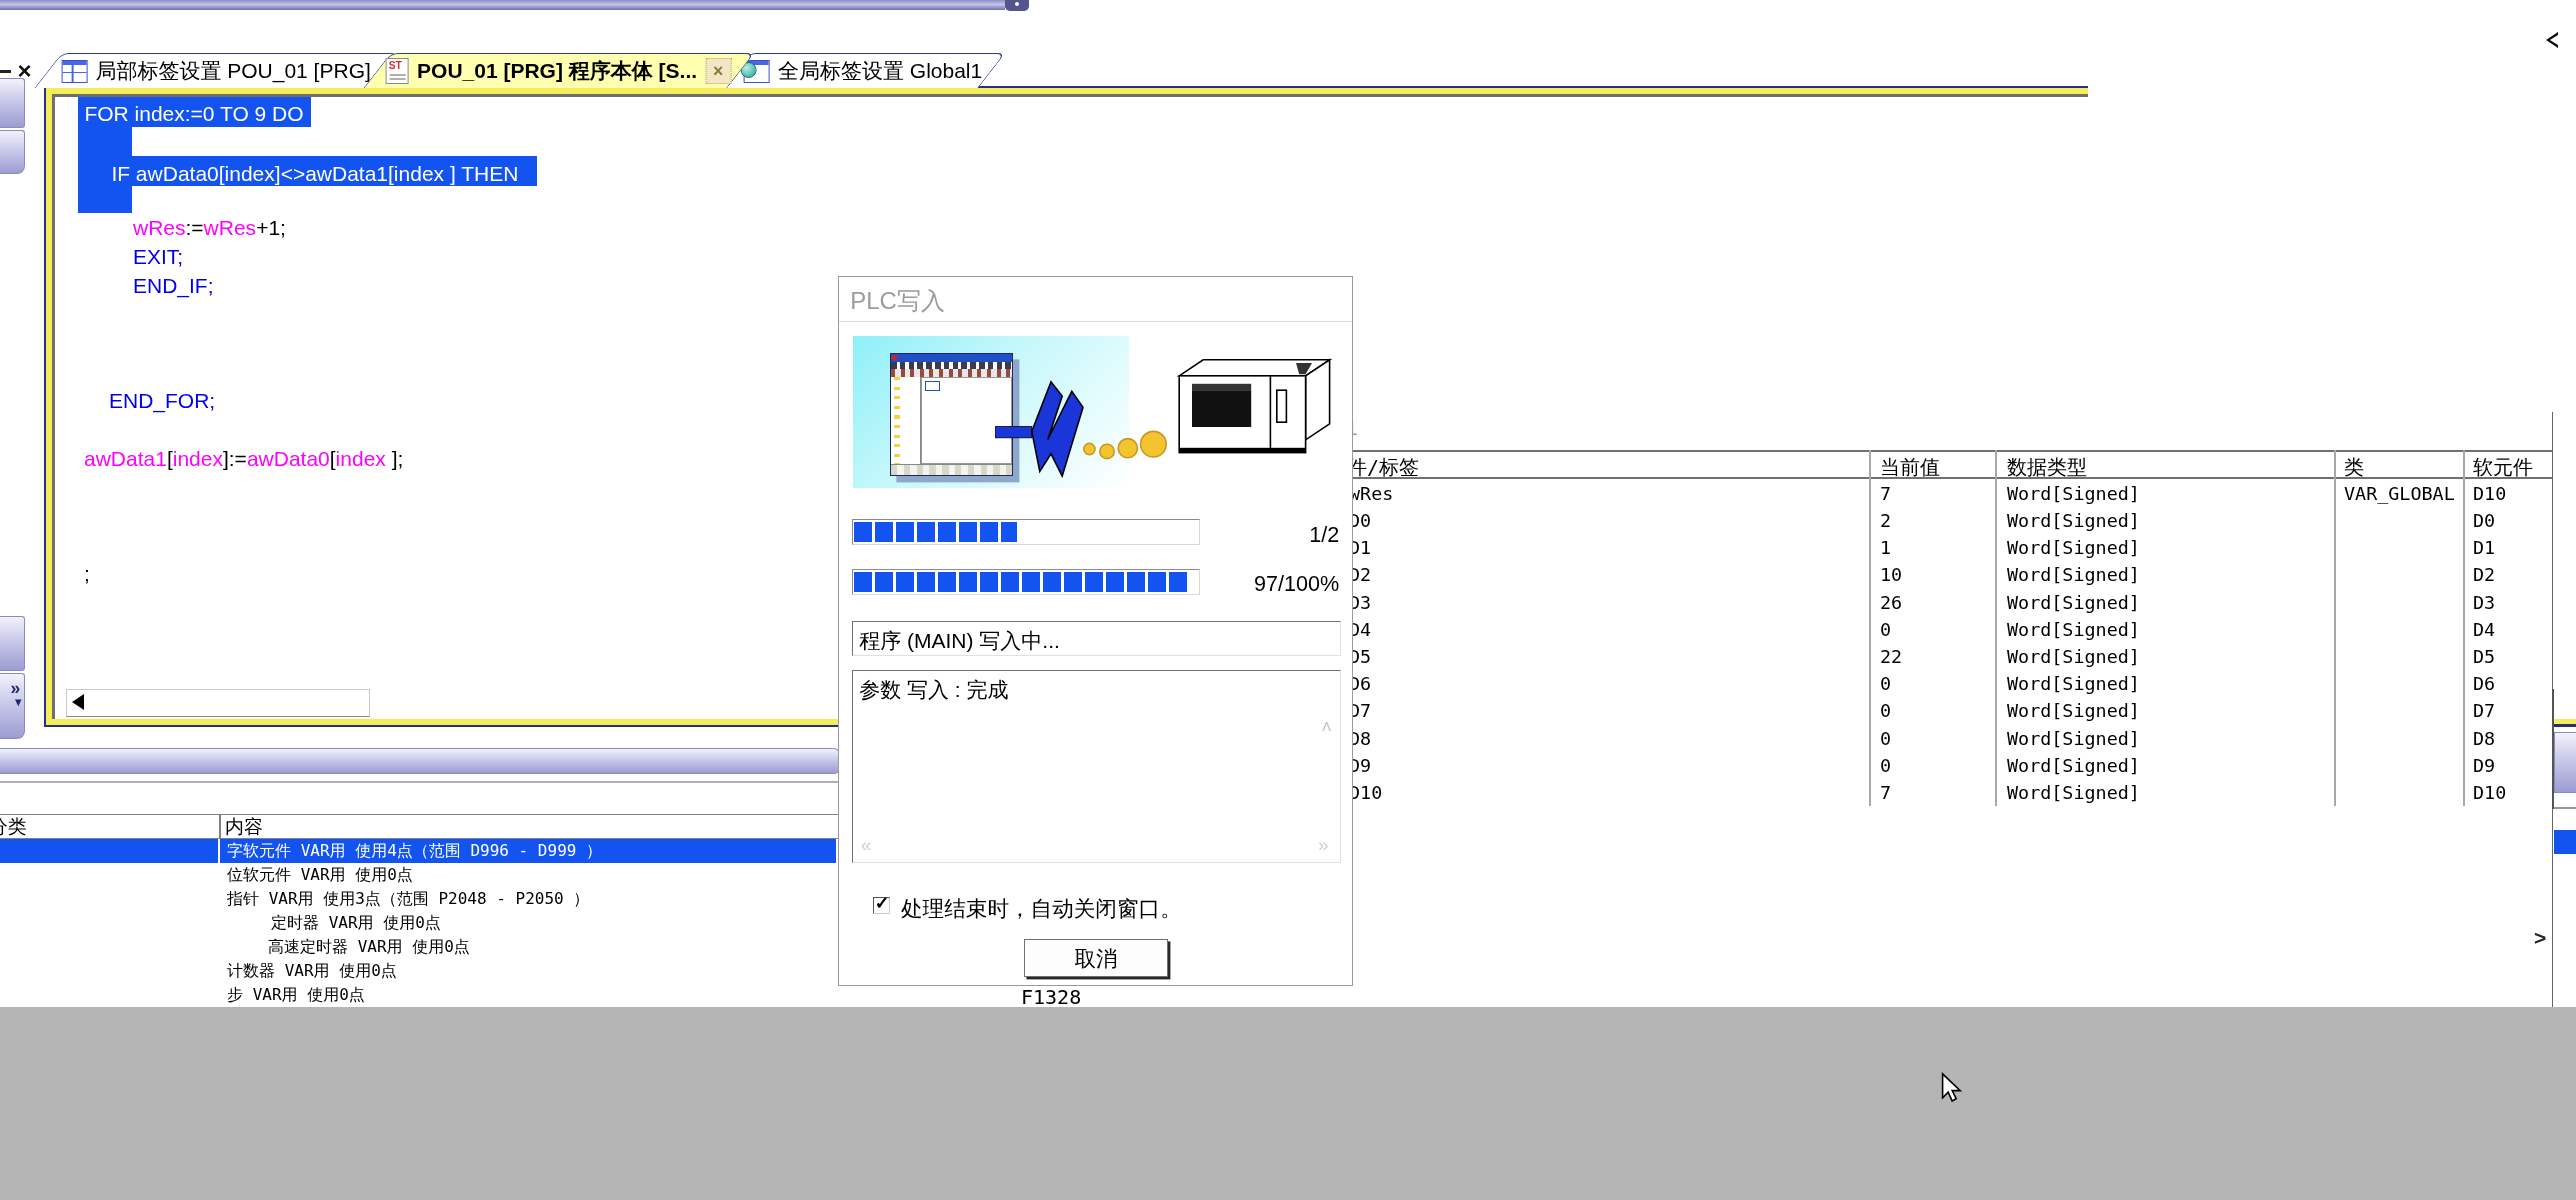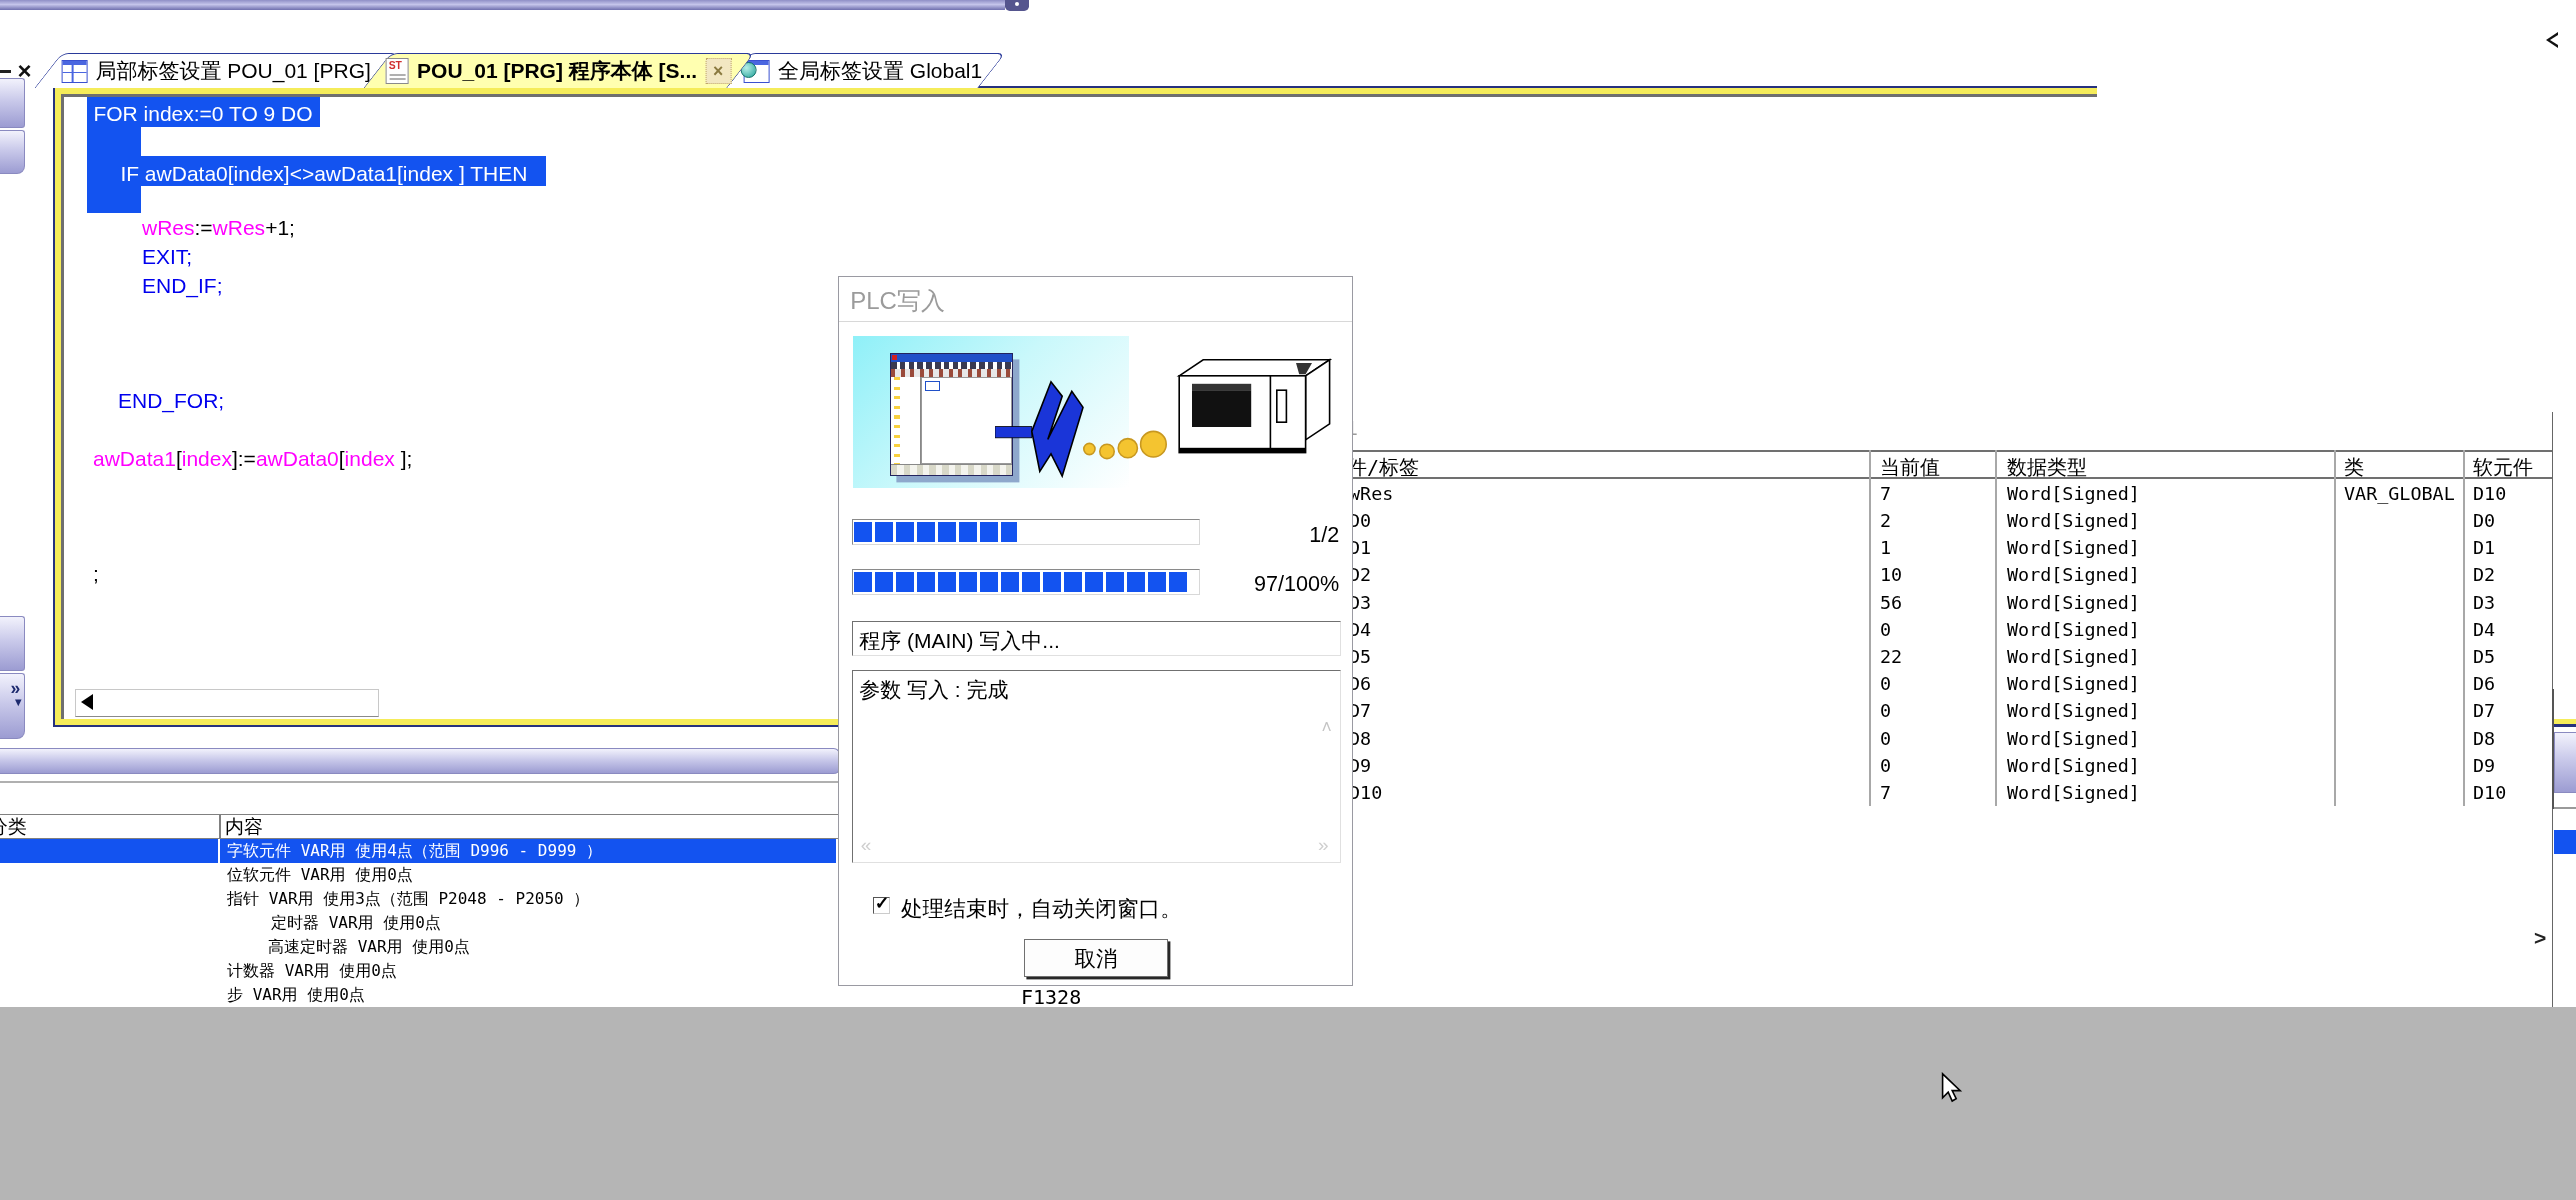--- a/index.html
+++ b/index.html
@@ -41,21 +41,21 @@
   .icon-globe:before{content:"";position:absolute;left:0;top:0;right:0;height:4.8px;background:#4a66e0;}
   .icon-globe:after{content:"";position:absolute;left:-4.8px;top:1.6px;width:14.4px;height:14.4px;border-radius:50%;
       background:radial-gradient(circle at 35% 35%,#b8f0e8,#20a098);border:1.6px solid #107068;}
   .tab-close{width:24px;height:24px;background:#f2e7c2;border:0.8px dotted #c0a868;color:#8a7a40;
       font-size:17.6px;font-weight:bold;display:flex;align-items:center;justify-content:center;flex:0 0 auto;}
   .tabscroll{left:2546px;top:32px;width:0;height:0;border-top:8.8px solid transparent;border-bottom:8.8px solid transparent;
       border-right:12.8px solid #111;}
   .tabscroll-in{left:2550px;top:35px;width:0;height:0;border-top:5.6px solid transparent;border-bottom:5.6px solid transparent;
       border-right:8px solid #fff;}
   
-  .ed-navy{left:44px;top:86px;width:2044px;height:641px;background:#26317e;margin-left:9px;}
+  .ed-navy{left:44px;top:86px;width:2044px;height:641px;background:#26317e;}
   .ed-yellow{position:absolute;left:1.6px;top:1.6px;right:0;bottom:1.6px;background:#f5ec5a;}
   .ed-content{position:absolute;left:6.4px;top:6.4px;right:0;bottom:6.4px;background:#ffffff;
       border-left:3.2px solid #6f6f6f;border-top:3.2px solid #6f6f6f;}
   .code-layer{position:absolute;inset:0;font-size:21px;line-height:29px;white-space:pre;}
   .selrect{position:absolute;background:#1353f0;}
   .cl{position:absolute;}
   .cl .kw{color:#0000ee;} .cl .id{color:#ff00ff;} .cl .op{color:#000;}
   .cl .sel{color:#fff;background:#1353f0;padding:0 2.4px;}
   .ed-scroll{position:absolute;left:11.2px;right:1718px;bottom:2.4px;height:25.6px;background:#fff;border:0.8px solid #c8c8c8;border-bottom:1.6px solid #8a8a8a;}
   .sb-left{position:absolute;left:4.8px;top:4px;width:0;height:0;border-top:8.8px solid transparent;border-bottom:8.8px solid transparent;border-right:12.8px solid #000;}
@@ -234,21 +234,21 @@
         </div>
         <div class="wrow" style="top: 149px;">
           <span style="left: 21px;">D2</span>
           <span style="left: 552px;">10</span>
           <span style="left: 679px;">Word[Signed]</span>
           <span style="left: 1016px;"></span>
           <span style="left: 1145px;">D2</span>
         </div>
         <div class="wrow" style="top: 177px;">
           <span style="left: 21px;">D3</span>
-          <span style="left: 552px;">56</span>
+          <span style="left: 552px;">26</span>
           <span style="left: 679px;">Word[Signed]</span>
           <span style="left: 1016px;"></span>
           <span style="left: 1145px;">D3</span>
         </div>
         <div class="wrow" style="top: 204px;">
           <span style="left: 21px;">D4</span>
           <span style="left: 552px;">0</span>
           <span style="left: 679px;">Word[Signed]</span>
           <span style="left: 1016px;"></span>
           <span style="left: 1145px;">D4</span>

